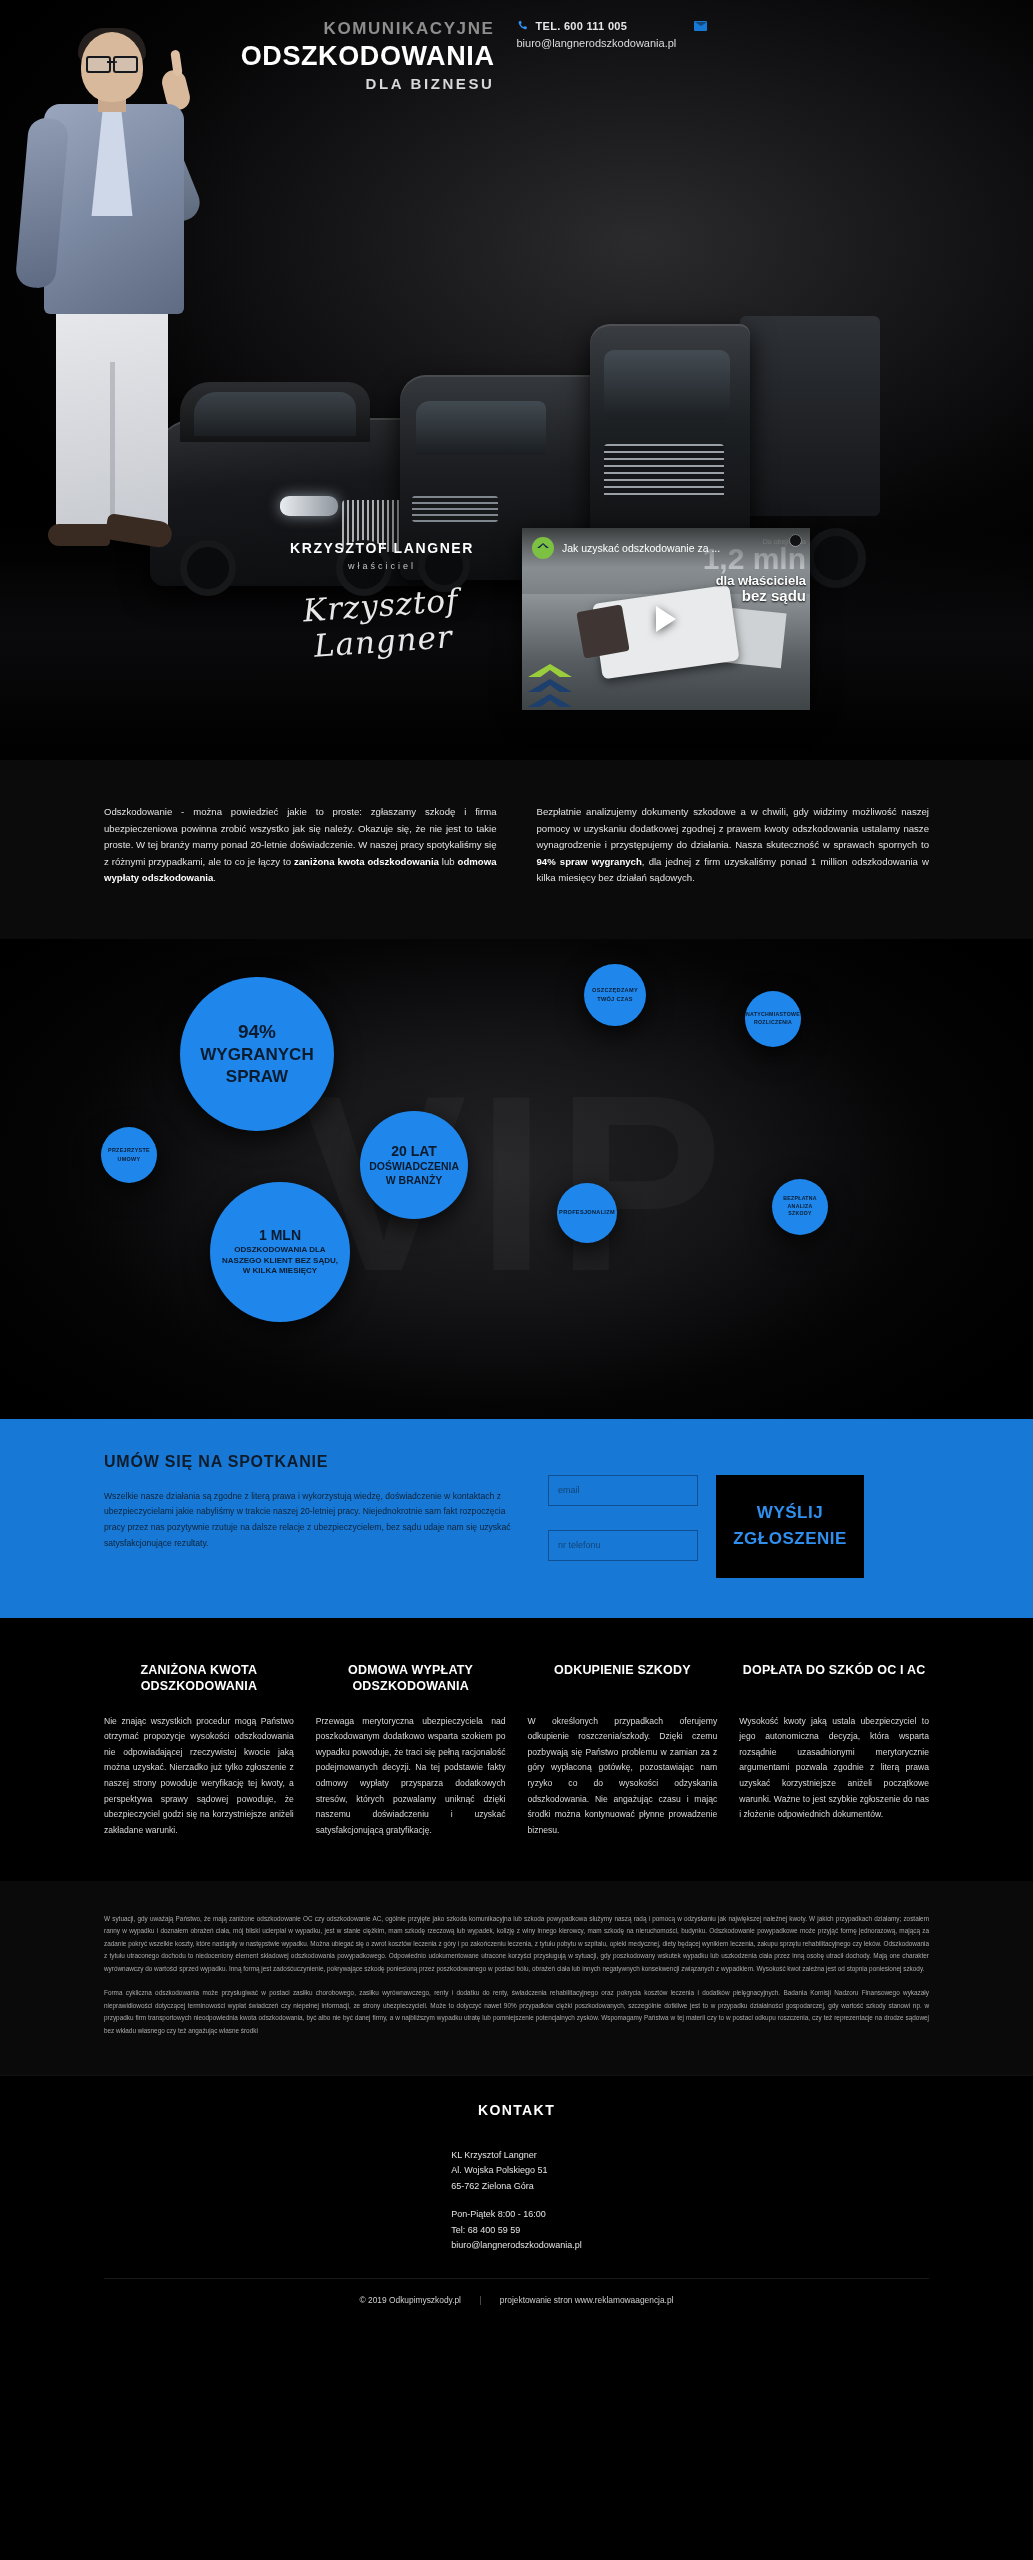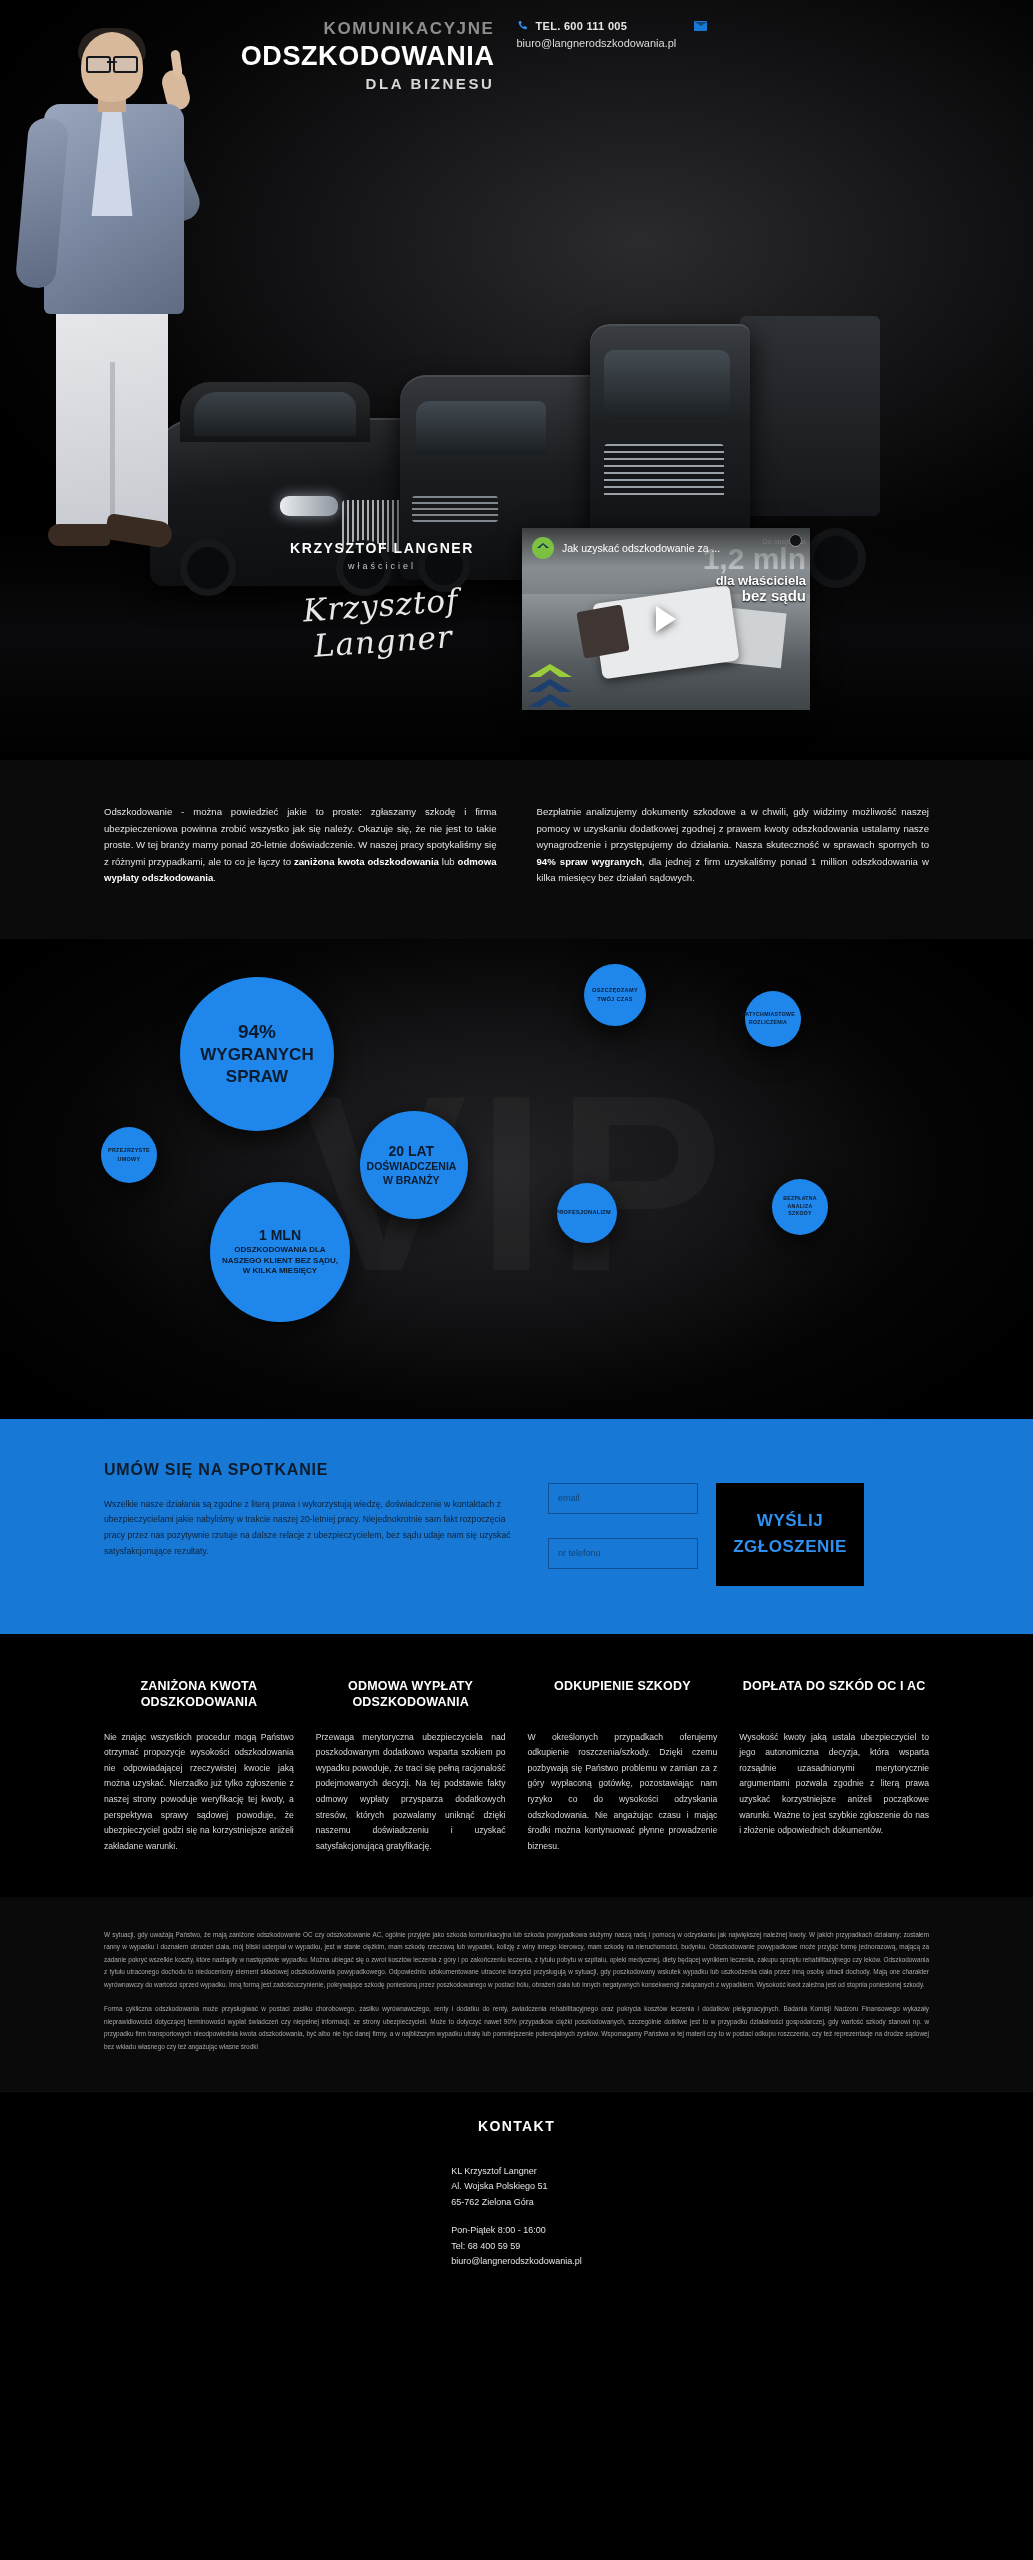--- a/index.html
+++ b/index.html
@@ -167,40 +167,40 @@
       #000;
     overflow:hidden;
   }
   .ghost{
     position:absolute;left:50%;top:120px;transform:translateX(-50%);
     font-size:250px;font-weight:700;letter-spacing:10px;
     color:rgba(255,255,255,.035);line-height:1;user-select:none;
   }
   .bub{
     position:absolute;border-radius:50%;background:#1f87ec;
-    display:flex;align-items:center;justify-content:flex-end;text-align:center;
+    display:flex;align-items:center;justify-content:center;text-align:center;
     color:#0a1b2e;font-weight:700;
     box-shadow:0 8px 26px rgba(0,0,0,.75);
   }
   .bub span{display:block;padding:0 6px;}
   .bub.big1{left:180px;top:38px;width:154px;height:154px;font-size:17px;line-height:1.28;}
   .bub.big2{left:360px;top:172px;width:108px;height:108px;font-size:10.5px;line-height:1.3;}
   .bub.big3{left:210px;top:243px;width:140px;height:140px;font-size:8px;line-height:1.35;}
   .bub.big3 .hl{font-size:14px;}
   .bub.big1 .hl{font-size:19px;}
   .bub.big2 .hl{font-size:14px;}
   .bub.s1{left:584px;top:25px;width:62px;height:62px;font-size:5.6px;line-height:1.5;letter-spacing:.3px;}
   .bub.s2{left:745px;top:52px;width:56px;height:56px;font-size:5.2px;line-height:1.5;letter-spacing:.3px;}
   .bub.s3{left:101px;top:188px;width:56px;height:56px;font-size:5.4px;line-height:1.5;letter-spacing:.3px;}
   .bub.s4{left:557px;top:244px;width:60px;height:60px;font-size:5.6px;line-height:1.5;letter-spacing:.3px;}
   .bub.s5{left:772px;top:240px;width:56px;height:56px;font-size:5.2px;line-height:1.5;letter-spacing:.3px;}
 
   
   .formsec{background:#1878d6;padding:30px 0 36px;}
-  .form-inner{width:825px;margin:12px auto;display:flex;gap:24px;}
+  .form-inner{width:825px;margin:4px auto;display:flex;gap:24px;}
   .form-left{width:420px;}
   .form-title{font-size:16px;font-weight:700;letter-spacing:.8px;color:#0d1b2a;}
   .form-left p{font-size:8.6px;line-height:1.85;color:#0e2235;margin-top:18px;}
   .form-right{flex:1;display:flex;gap:18px;align-items:flex-start;padding-top:22px;}
   .fields{width:150px;display:flex;flex-direction:column;gap:24px;}
   .fields input{
     width:100%;height:31px;background:transparent;border:1px solid #0f4f94;
     color:#0d2336;font-size:9px;padding:0 9px;font-family:"Liberation Sans",sans-serif;
     outline:none;
   }
@@ -435,16 +435,21 @@
         <div class="foot-addr">
           <div>KL Krzysztof Langner</div>
           <div>Al. Wojska Polskiego 51</div>
           <div>65-762 Zielona Góra</div>
           <div class="gap"></div>
           <div>Pon-Piątek 8:00 - 16:00</div>
           <div>Tel: 68 400 59 59</div>
           <div>biuro@langnerodszkodowania.pl</div>
         </div>
       </div>
+      <div class="copybar">
+        <span>© 2019 Odkupimyszkody.pl</span>
+        <span class="sep">|</span>
+        <span>projektowanie stron www.reklamowaagencja.pl</span>
+      </div>
     </div>
   </footer>
 
 </div>
 
 </body></html>

